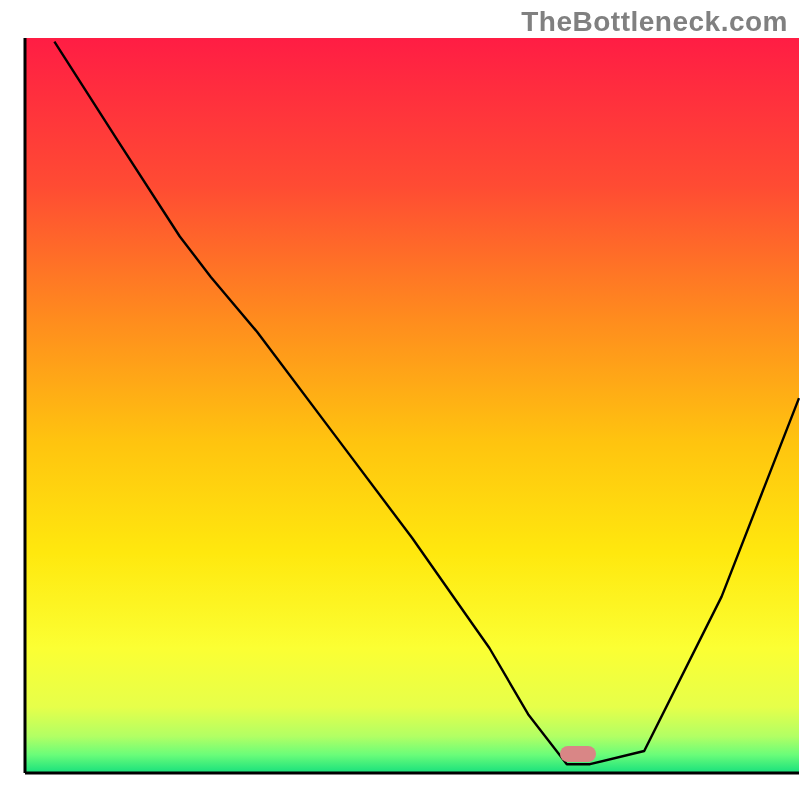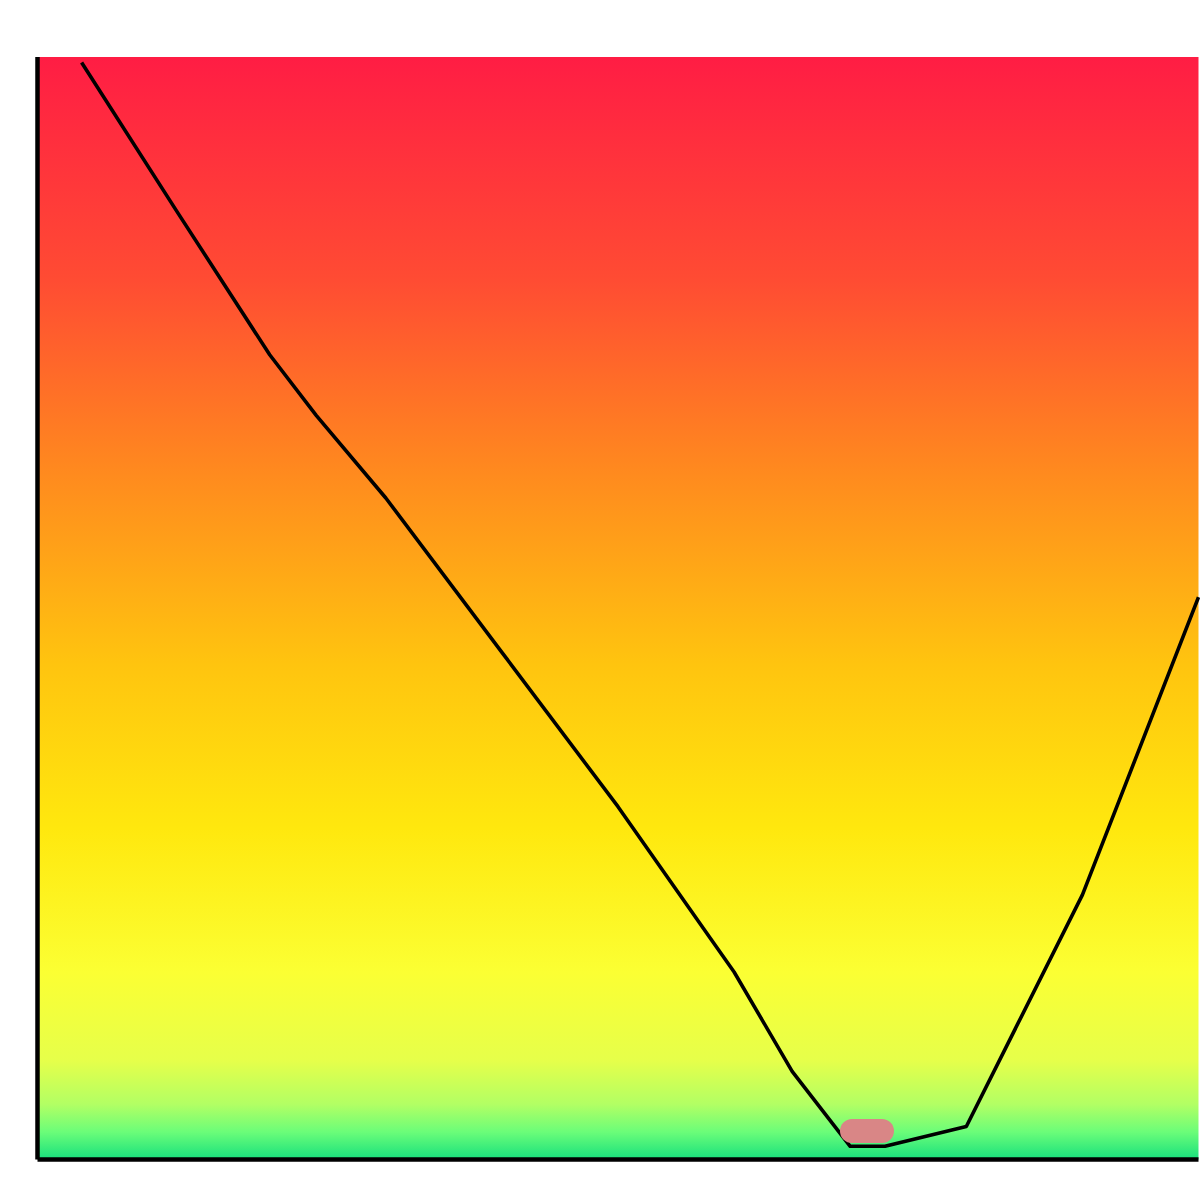--- a/index.html
+++ b/index.html
@@ -38,20 +38,21 @@
     border-radius: 8px;
     background: #d98686;
     transform: translate(-50%, -50%);
     z-index: 5;
   }
 </style>
 </head>
 <body>
 
 <div class="chart-container">
+  <div class="watermark">TheBottleneck.com</div>
 
   <svg class="plot" width="800" height="800" viewBox="0 0 800 800">
     <defs>
       <linearGradient id="bg-grad" x1="0" y1="0" x2="0" y2="1">
         <stop offset="0%" stop-color="#ff1d44"></stop>
         <stop offset="20%" stop-color="#ff4b33"></stop>
         <stop offset="38%" stop-color="#ff8b1e"></stop>
         <stop offset="55%" stop-color="#ffc40f"></stop>
         <stop offset="70%" stop-color="#ffe80e"></stop>
         <stop offset="83%" stop-color="#fbff33"></stop>

